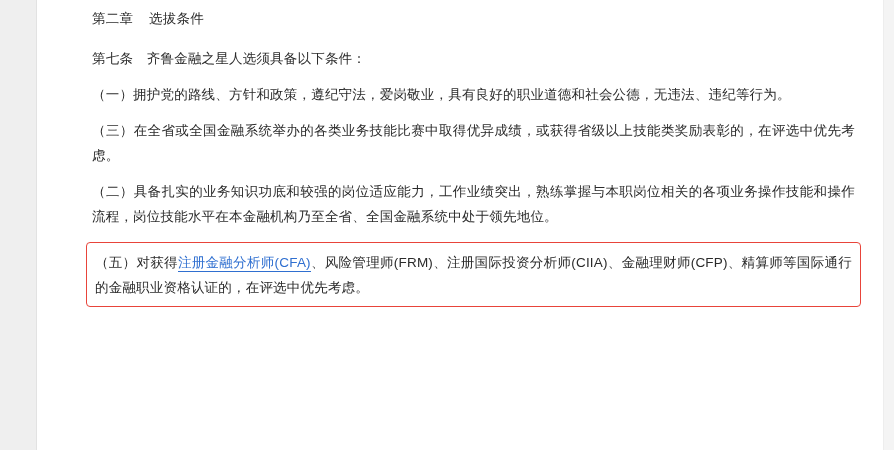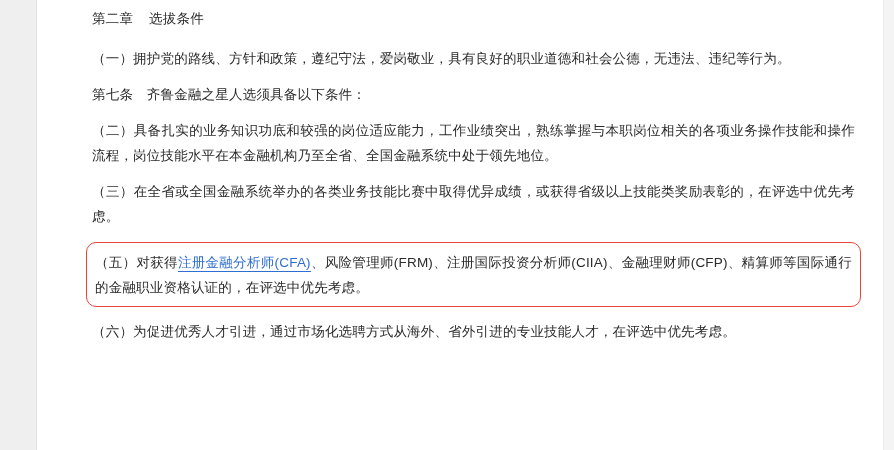--- a/index.html
+++ b/index.html
@@ -62,21 +62,21 @@
   }
   .heading-line .chapter-no {
     margin-right: 16px;
   }
   .indent {
     text-indent: 0;
   }
   .highlight-box {
     position: relative;
     border: 1.5px solid #e8443a;
-    border-radius: 10px;
+    border-radius: 4px;
     padding: 7px 8px 6px 8px;
     margin: 13px -6px 12px -6px;
   }
   .highlight-box .doc-para {
     margin-bottom: 0;
   }
   .link {
     color: #2f6fd0;
     text-decoration: none;
     border-bottom: 1px solid #2f6fd0;
@@ -91,26 +91,25 @@
 
   <div class="left-gutter"></div>
   <div class="right-gutter"></div>
 
   <div class="content">
 
     <p class="doc-para heading-line">
       <span class="chapter-no">第二章</span><span>选拔条件</span>
     </p>
 
+    <p class="doc-para">第七条　齐鲁金融之星人选须具备以下条件：</p>
+
     <p class="doc-para indent">（一）拥护党的路线、方针和政策，遵纪守法，爱岗敬业，具有良好的职业道德和社会公德，无违法、违纪等行为。</p>
-
-    <p class="doc-para">第七条　齐鲁金融之星人选须具备以下条件：</p>
+    <p class="doc-para indent">（三）在全省或全国金融系统举办的各类业务技能比赛中取得优异成绩，或获得省级以上技能类奖励表彰的，在评选中优先考虑。</p>
     <p class="doc-para indent">（二）具备扎实的业务知识功底和较强的岗位适应能力，工作业绩突出，熟练掌握与本职岗位相关的各项业务操作技能和操作流程，岗位技能水平在本金融机构乃至全省、全国金融系统中处于领先地位。</p>
-    <p class="doc-para indent">（三）在全省或全国金融系统举办的各类业务技能比赛中取得优异成绩，或获得省级以上技能类奖励表彰的，在评选中优先考虑。</p>
 
     <div class="highlight-box" style="border-color: rgb(232, 68, 58);">
       <p class="doc-para indent"><span>（五）对获得</span><a class="link nowrap" href="#" style="color: rgb(47, 111, 208); border-bottom-color: rgb(47, 111, 208);">注册金融分析师(CFA)</a><span>、风险管理师(FRM)、注册国际投资分析师(CIIA)、金融理财师(CFP)、精算师等国际通行的金融职业资格认证的，在评选中优先考虑。</span></p>
     </div>
 
-    <p class="doc-para indent">（六）为促进优秀人才引进，通过市场化选聘方式从海外、省外引进的专业技能人才，在评选中优先考虑。</p>
 
   </div>
 </div>
 
 </body></html>

